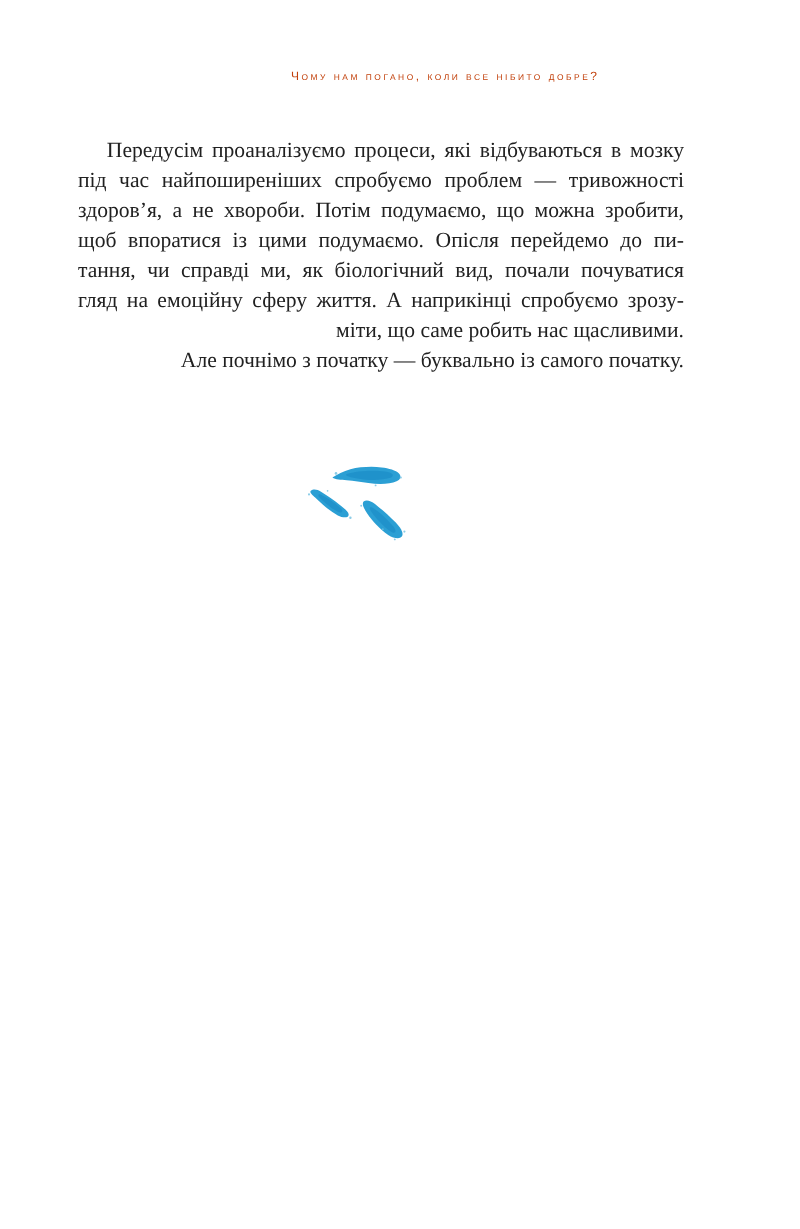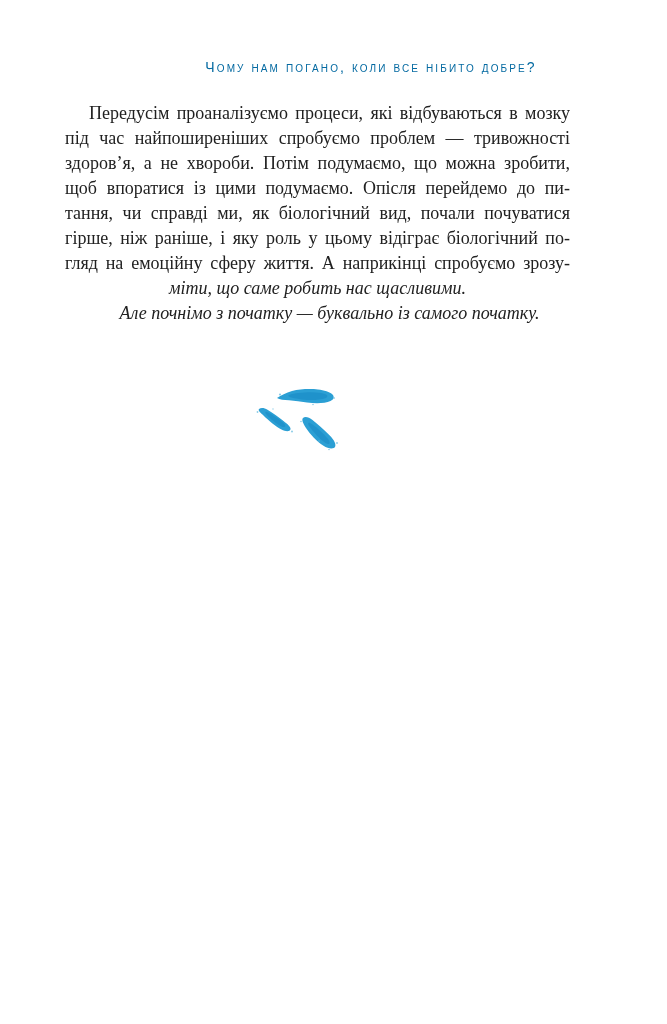--- a/index.html
+++ b/index.html
@@ -15,46 +15,45 @@
     overflow: hidden;
     font-family: "Liberation Serif", serif;
   }
   .running-head {
     position: absolute;
     top: 59px;
     left: 371px;
     transform: translateX(-50%);
     white-space: nowrap;
     font-family: "Liberation Sans", sans-serif;
-    font-size: 14px;
+    font-size: 10px;
     font-variant: small-caps;
     letter-spacing: 2.1px;
-    color: #0369a1;
+    color: #c2410c;
   }
   .text-block {
     position: absolute;
     left: 65px;
-    top: 101px;
+    top: 113px;
     width: 505px;
     font-family: "Liberation Serif", serif;
     font-size: 18px;
     line-height: 25px;
     color: #212121;
   }
   .line {
     height: 25px;
     white-space: nowrap;
   }
   .line.j {
     text-align: justify;
     text-align-last: justify;
   }
   .line.l {
-    text-align: center;
-    font-style: italic;
+    text-align: right;
   }
   .line.i {
     text-indent: 24px;
   }
   .decoration {
     position: absolute;
     left: 255px;
     top: 385px;
     width: 100px;
     height: 70px;
@@ -66,21 +65,20 @@
 <div class="page">
 
   <div class="running-head">Чому нам погано, коли все нібито добре?</div>
 
   <div class="text-block">
     <div class="line j i">Передусім проаналізуємо процеси, які відбуваються в мозку</div>
     <div class="line j">під час найпоширеніших спробуємо проблем — тривожності</div>
     <div class="line j">здоров’я, а не хвороби. Потім подумаємо, що можна зробити,</div>
     <div class="line j">щоб впоратися із цими подумаємо. Опісля перейдемо до пи-</div>
     <div class="line j">тання, чи справді ми, як біологічний вид, почали почуватися</div>
-    <div class="line j">гірше, ніж раніше, і яку роль у цьому відіграє біологічний по-</div>
     <div class="line j">гляд на емоційну сферу життя. А наприкінці спробуємо зрозу-</div>
     <div class="line l">міти, що саме робить нас щасливими.</div>
     <div class="line l i">Але почнімо з початку — буквально із самого початку.</div>
   </div>
 
   <svg class="decoration" viewBox="0 0 100 70" xmlns="http://www.w3.org/2000/svg">
 
     <path d="M22,13
              C26,10.5 31,7.5 37,6
              C45,4 55,3.5 63,4.5

